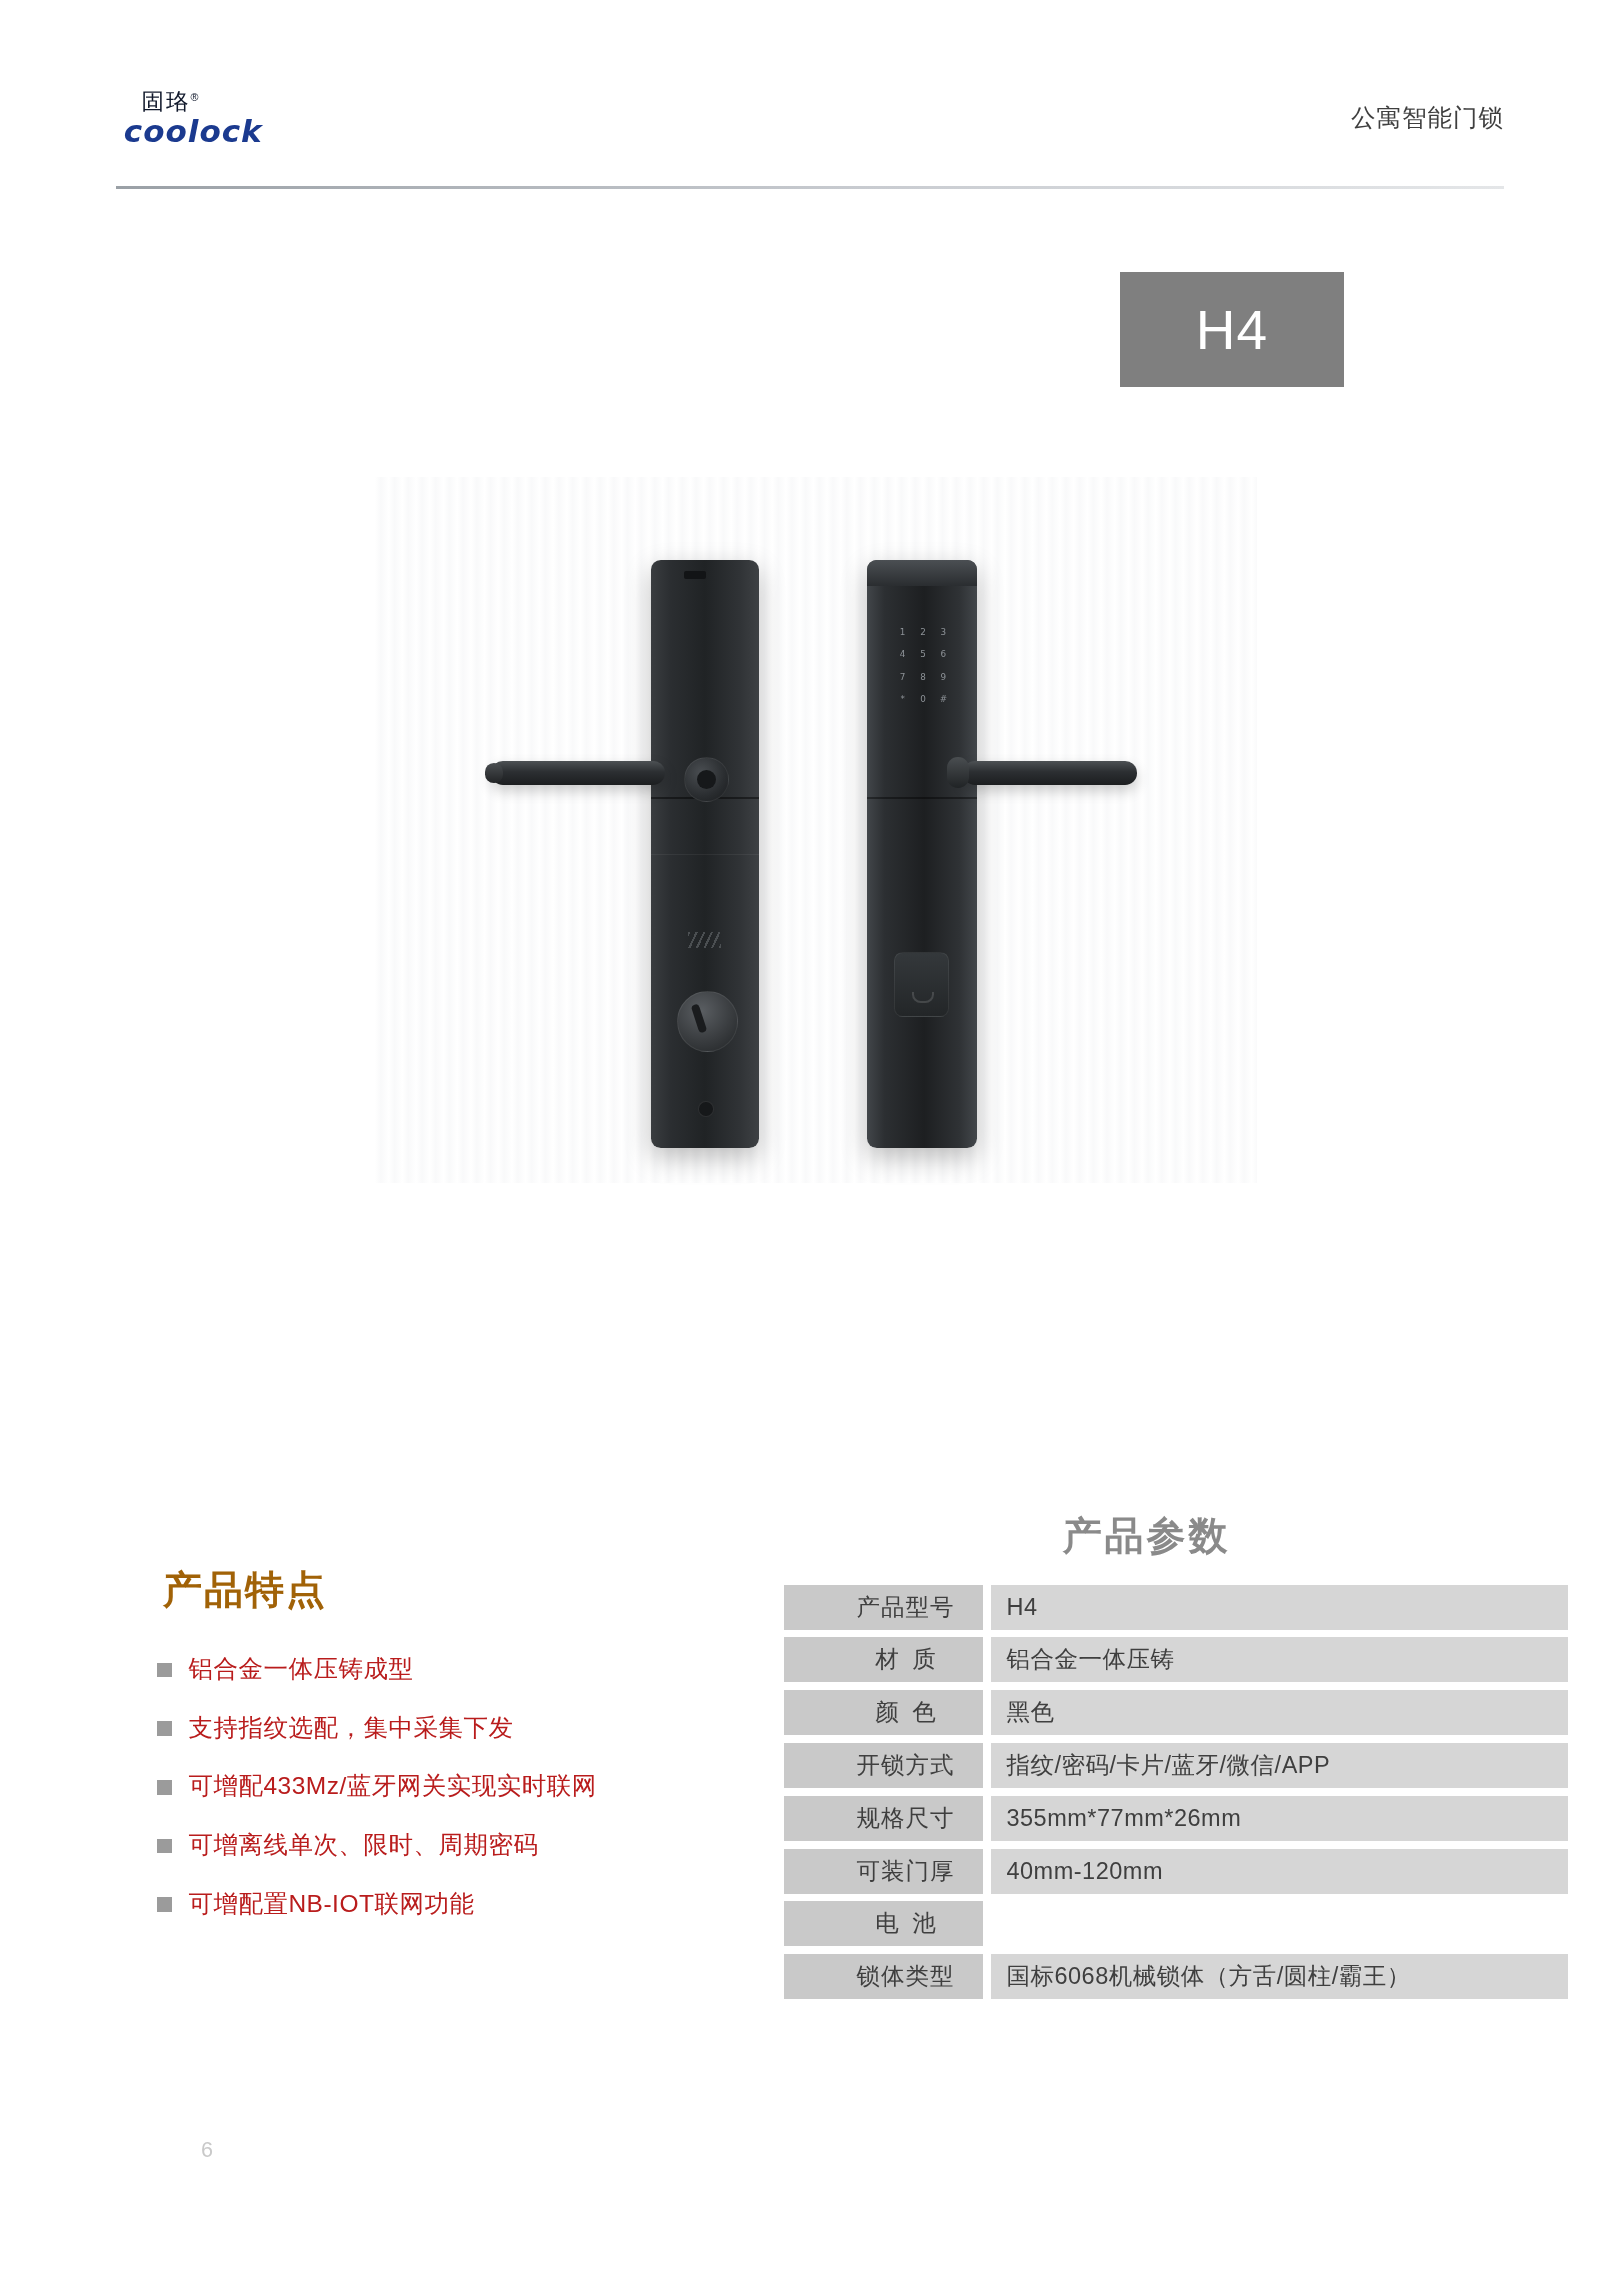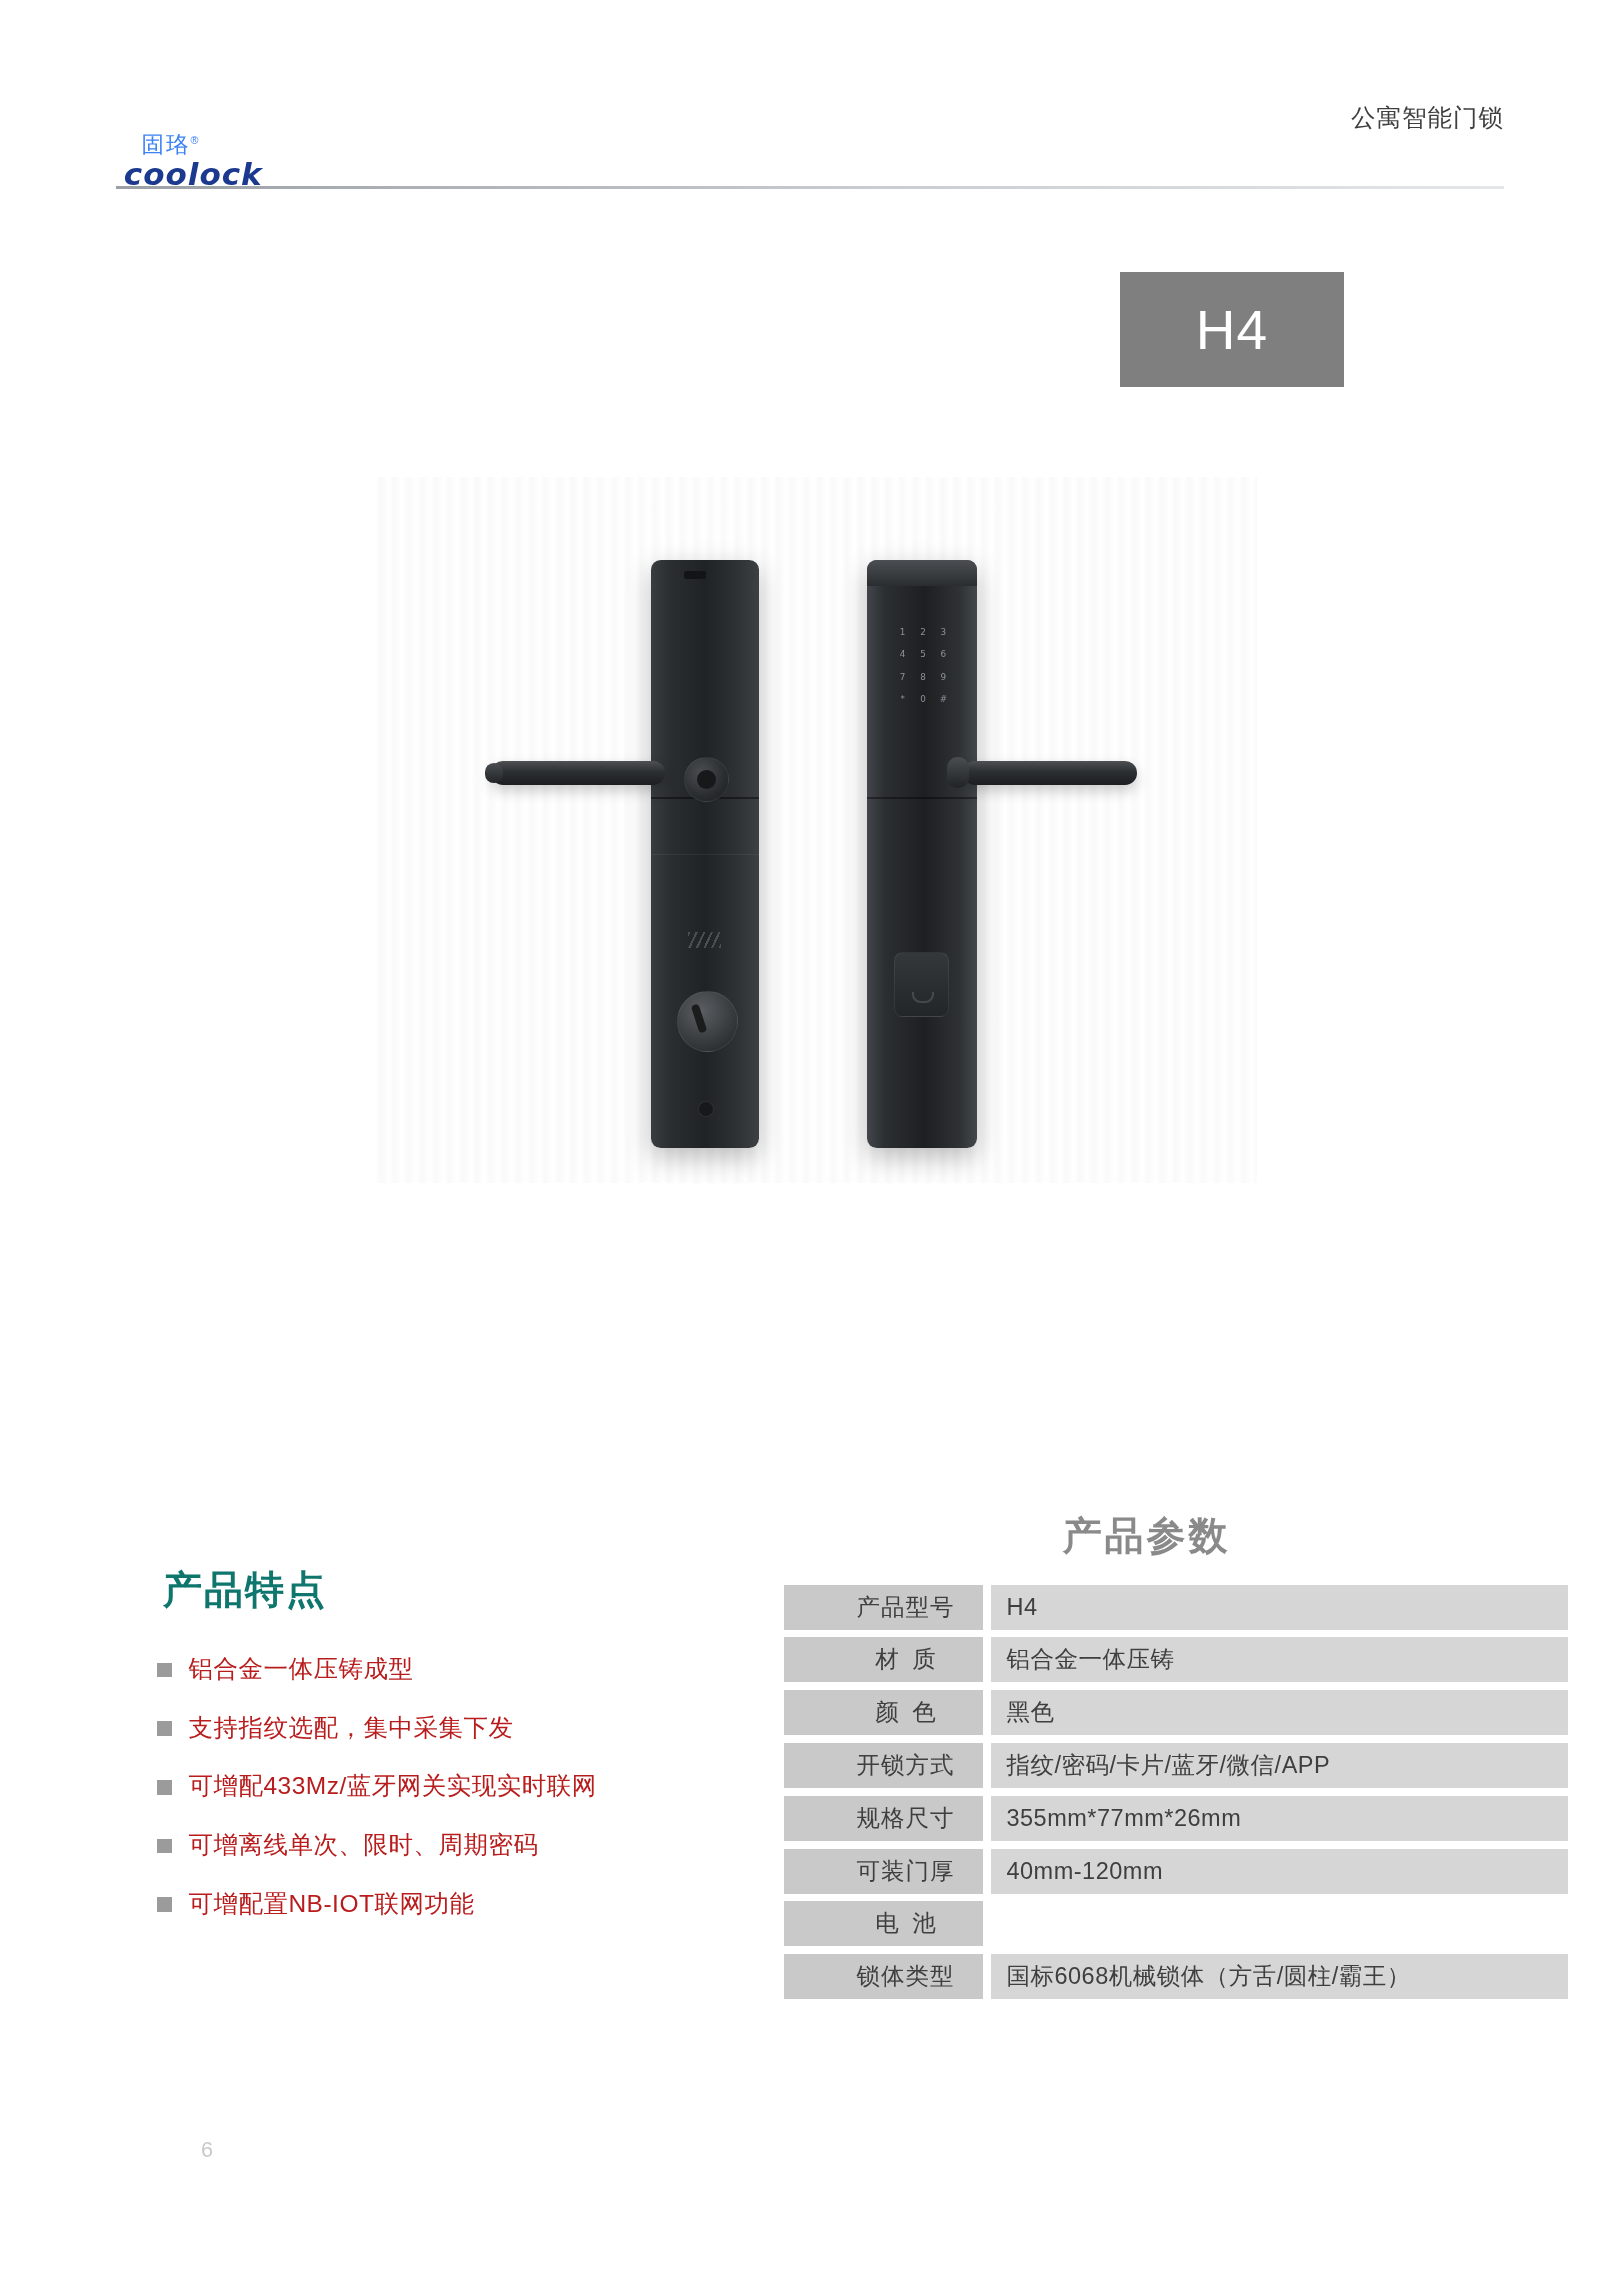--- a/index.html
+++ b/index.html
@@ -27,25 +27,24 @@
   .logo-block {
     position: absolute;
     left: 7.8px;
     top: 0px;
     width: 157px;
   }
   .logo-cn {
     font-family: Liberation Sans, sans-serif;
     font-size: 22.5px;
     letter-spacing: 2px;
-    color: #3b82f6;
+    color: #0f172a;
     line-height: 1.1;
     padding-left: 17.6px;
     position: relative;
-    margin-top: 43px;
   }
   .logo-cn .reg {
     font-size: 10.8px;
     vertical-align: super;
   }
   .logo-en {
     font-family: "DejaVu Sans", sans-serif;
     font-weight: bold;
     font-style: italic;
     font-size: 31px;
@@ -291,21 +290,21 @@
   .features {
     position: absolute;
     left: 157px;
     top: 1563px;
     width: 627px;
   }
   .features h2 {
     margin: 0 0 37px 5.9px;
     font-size: 39px;
     font-weight: bold;
-    color: #0f766e;
+    color: #a16207;
     letter-spacing: 2px;
   }
   .feature-item {
     display: flex;
     align-items: flex-start;
     margin-bottom: 28px;
   }
   .feature-bullet {
     width: 14.7px;
     height: 14.7px;

